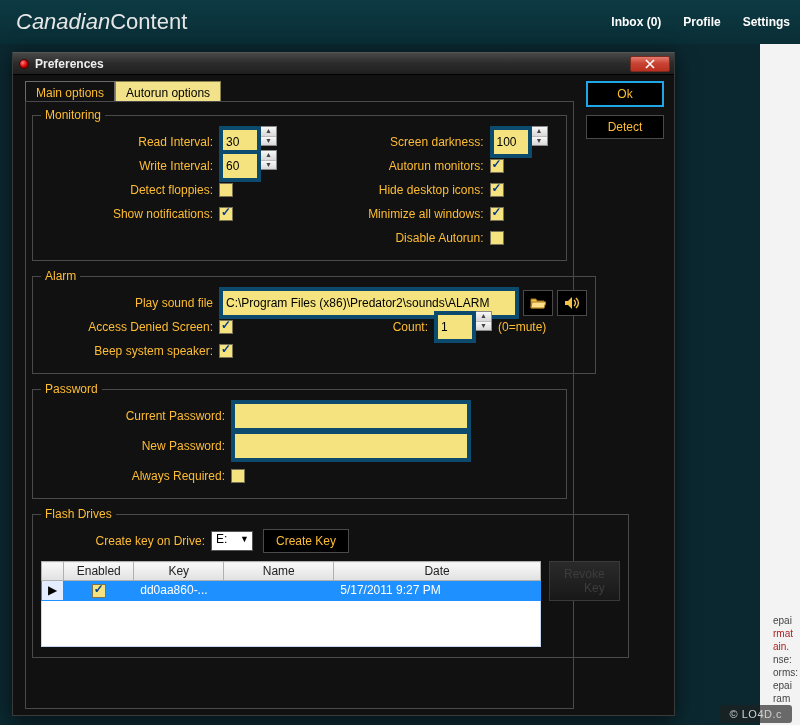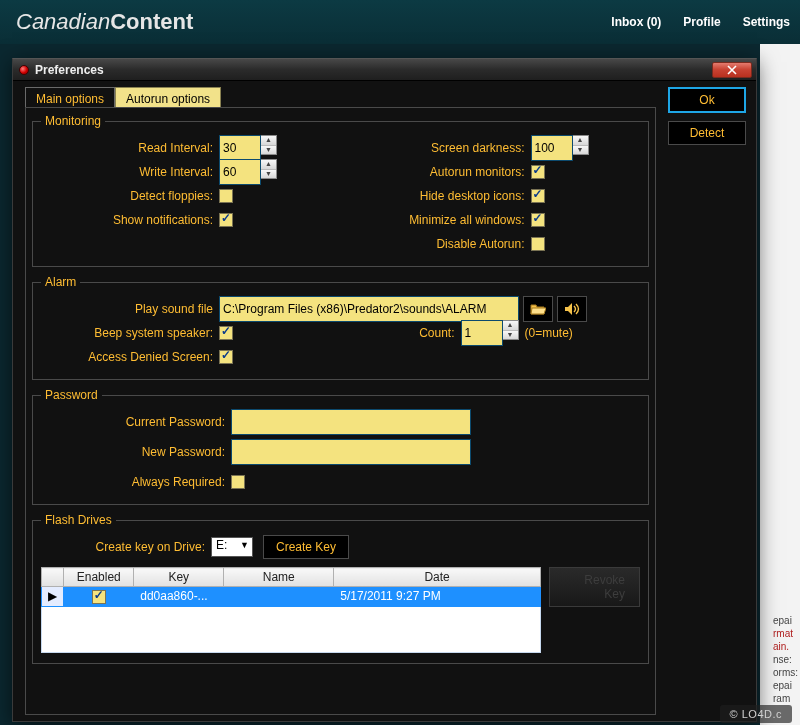--- a/index.html
+++ b/index.html
@@ -14,21 +14,21 @@
   }
   
   .bg-header {
     position: absolute; top: 0; left: 0; right: 0; height: 44px;
     background: linear-gradient(#0c3a43, #0a2e36);
     display: flex; align-items: center; justify-content: space-between;
     color: #e8e8e8;
     padding: 0 10px 0 16px;
   }
   .bg-logo { font-size: 22px; font-style: italic; font-weight: 300; color: #e6e6e6; }
-  .bg-logo b { font-weight: 700; font-style: normal; }
+  .bg-logo b { font-weight: 400; font-style: normal; }
   .bg-nav { display: flex; gap: 22px; align-items: center; font-weight: 600; }
   .bg-nav span { color: #fff; }
   .bg-search {
     background: #0d0d0d; color: #fff; padding: 8px 14px; font-size: 16px;
     border: 1px solid #333; border-bottom: none; border-right: none;
   }
   .bg-right {
     position: absolute; right: 0; top: 44px; bottom: 0; width: 40px;
     background: #f3f3f3;
     font-size: 11px; color: #555;
@@ -38,26 +38,26 @@
   .bg-blurb { position:absolute; right:2px; bottom:20px; font-size:10px; color:#444; line-height:1.3; }
   .watermark {
     position: absolute; right: 8px; bottom: 2px;
     background: rgba(30,30,30,.65); color: #d0d0d0;
     padding: 3px 10px; font-size: 11px; border-radius: 3px;
     letter-spacing: .5px;
   }
   
   .dialog {
     position: absolute; left: 12px; top: 52px;
-    width: 745px; height: 664px;
+    width: 663px; height: 664px;
     background: #a3a3a3;
     border: 1px solid #3a3a3a;
     border-top: 1px solid #555;
     box-shadow: 0 4px 20px rgba(0,0,0,.6);
-    display: flex; flex-direction: column; margin-top: 6px;
+    display: flex; flex-direction: column;
   }
   .titlebar {
     height: 22px;
     background: linear-gradient(#484848, #2b2b2b 50%, #1f1f1f);
     display: flex; align-items: center;
     padding: 0 4px 0 6px;
     color: #eee;
     border-bottom: 1px solid #000;
   }
   .titlebar .record-dot {
@@ -139,21 +139,21 @@
     display: inline-block;
     padding-right: 6px;
     font-size: 12px;
   }
   .lbl.w160 { width: 178px; }
   .lbl.w180 { width: 190px; }
   .orange-hint { color: #ffbd33; margin-left: 6px; }
   
   input.txt, input.spin-val {
     background: #f4e37f;
-    border: 1px solid #0c4a6e;
+    border: 4px solid #0c4a6e;
     height: 20px;
     padding: 12px 3px;
     font-family: Tahoma, sans-serif;
     font-size: 12px;
   }
   input.spin-val { width: 42px; }
   .spinner {
     display: inline-flex; align-items: stretch;
     vertical-align: middle;
   }
@@ -364,25 +364,25 @@
           <span class="icon-btn">
             <svg width="16" height="14" viewBox="0 0 16 14">
               <path d="M1 5 h3 l4 -4 v12 l-4 -4 h-3 z" fill="#f4c14a"></path>
               <path d="M10 4 q3 3 0 6 M12 2 q5 5 0 10" fill="none" stroke="#f4c14a" stroke-width="1.4"></path>
             </svg>
           </span>
         </div>
         <div class="two-col">
           <div class="col">
             <div class="row">
+              <span class="lbl w160">Access Denied Screen:</span>
+              <input type="checkbox" class="cb" checked="" style="">
+            </div>
+            <div class="row">
               <span class="lbl w160">Beep system speaker:</span>
-              <input type="checkbox" class="cb" checked="" style="">
-            </div>
-            <div class="row">
-              <span class="lbl w160">Access Denied Screen:</span>
               <input type="checkbox" class="cb" checked="" style="">
             </div>
           </div>
           <div class="col">
             <div class="row">
               <span class="lbl" style="width:120px">Count:</span>
               <span class="spinner">
                 <input class="spin-val" value="1" style="">
                 <span class="spin-btns">
                     <div>▲</div>

